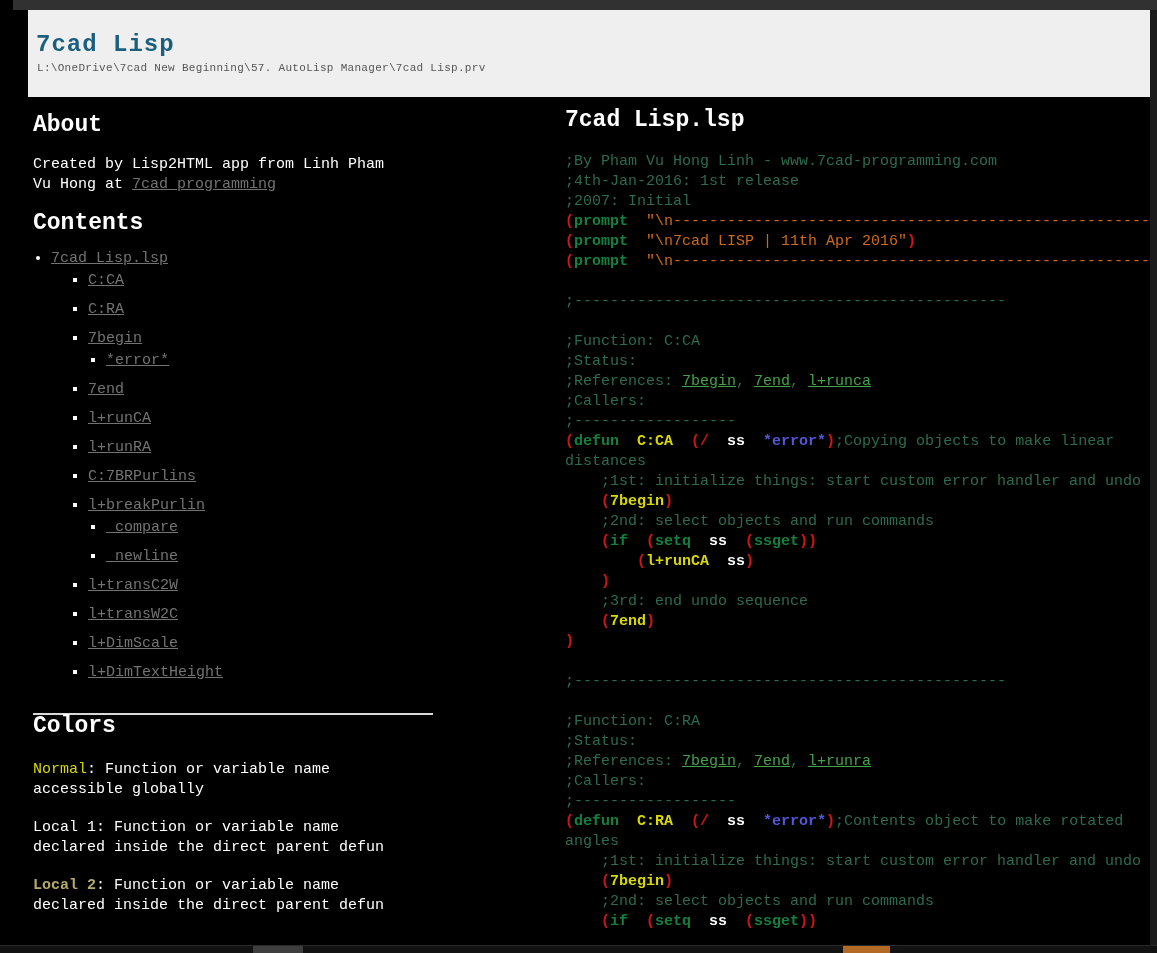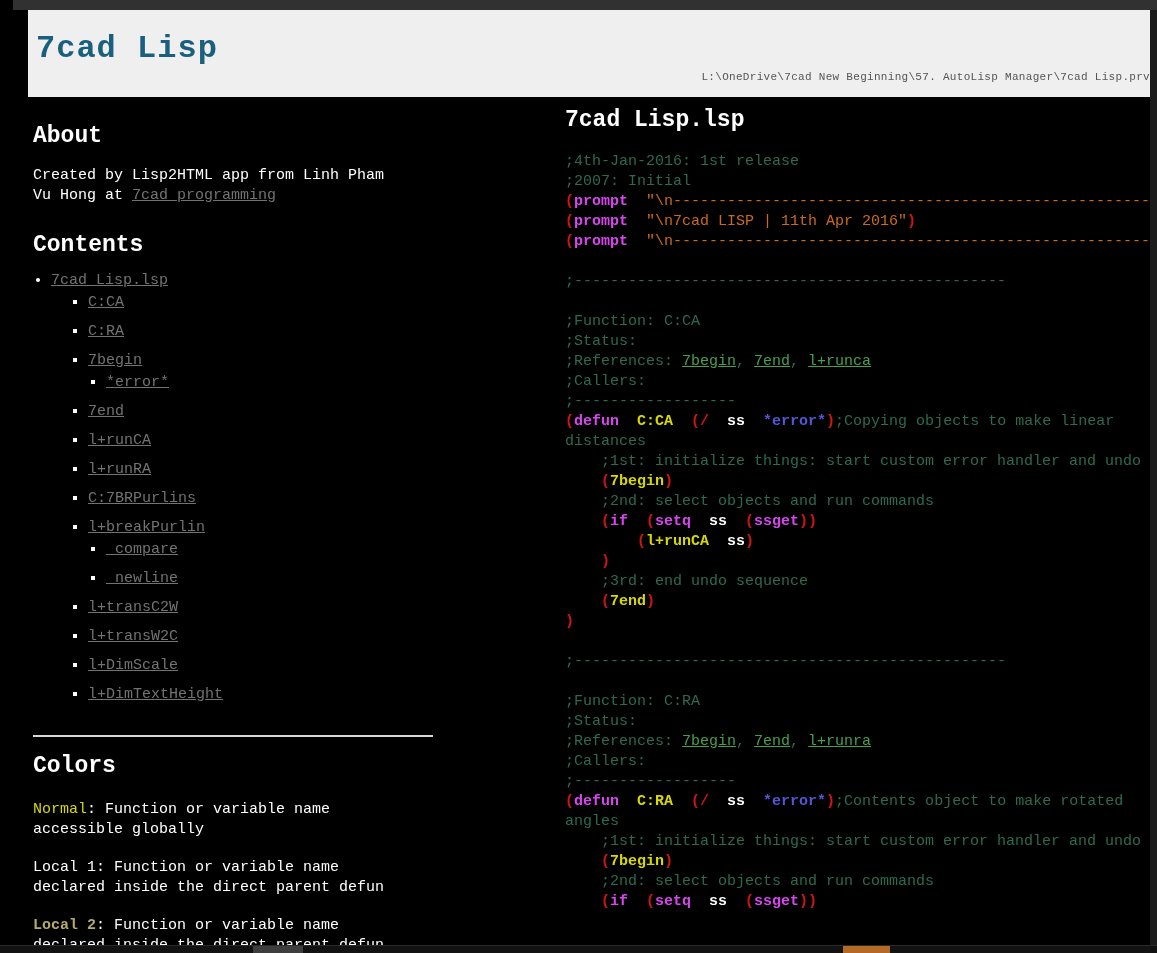--- a/index.html
+++ b/index.html
@@ -15,46 +15,46 @@
   
   .top-bar { position:absolute; left:13px; right:0; top:0; height:10px; background:#313131; }
   .right-strip { position:absolute; right:0; top:10px; width:7px; bottom:8px; background:#1c1c1c; }
   .bottom-bar { position:absolute; left:0; right:0; bottom:0; height:8px; background:#121212; border-top:1px solid #2a2a2a; }
   .thumb { position:absolute; top:0; bottom:0; }
   .thumb.gray { left:253px; width:50px; background:#3e3e3e; }
   .thumb.orange { left:843px; width:47px; background:#b26a24; }
 
   
   .header { position:absolute; left:28px; top:10px; right:7px; height:87px; background:#efefef; padding:13px 0 0 8px; }
-  .header h1 { margin:8px 0 0 0; font-size:32px; line-height:1.15; font-weight:bold; color:#1a5f7e; letter-spacing:1px; }
-  .header .path { margin:3px 0 0 1px; font-size:11px; color:#555; letter-spacing:0.3px;text-align:right; }
+  .header h1 { margin:8px 0 0 0; font-size:24px; line-height:1.15; font-weight:bold; color:#1a5f7e; letter-spacing:1px; }
+  .header .path { margin:3px 0 0 1px; font-size:11px; color:#555; letter-spacing:0.3px; }
 
   
   .sidebar { position:absolute; left:33px; top:97px; width:505px; bottom:8px; overflow:hidden; }
   h2 { font-size:23px; line-height:1; font-weight:bold; color:#fff; margin:0; }
-  .sidebar h2.mt { margin-top:28px; }
+  .sidebar h2.mt { margin-top:17px; }
   .txt { font-size:15px; line-height:20px; }
   .about { margin:18px 0 0 0; }
   a.glink, .lk { color:#737373; text-decoration:underline; cursor:pointer; }
   ul.lvl1 { margin:14px 0 0 0; padding-left:18px; list-style-type:disc; font-size:15px; }
   ul.lvl1 ul { margin:2px 0 0 0; padding-left:37px; list-style-type:square; }
   ul.lvl1 ul ul { padding-left:18px; list-style-type:square; }
   li { line-height:20px; margin-bottom:9px; color:#fff; }
   hr.divider { margin:30px 0 0 0; width:400px; border:none; border-top:2px solid #d8d8d8; }
-  .sidebar h2.colors-h { margin-top:18px; }
+  .sidebar h2.colors-h { }
   .legend-entry { margin:18px 0 0 0; font-size:15px; line-height:20px; }
   .legend-entry:first-child { margin-top:22px; }
 
   
   .code-pane { position:absolute; left:565px; top:97px; width:585px; bottom:8px; overflow:hidden; }
   .code-pane h2 { margin-top:12px; }
   .code { margin-top:20px; font-size:15px; }
   .code .line { height:20px; line-height:20px; white-space:pre; }
   .cm { color:#2d6b4e; }
-  .kw { color:#d946ef; font-weight:bold;margin-top:33px; }
+  .kw { color:#15803d; font-weight:bold;margin-top:33px; }
   .fn { color:#d9d900; font-weight:bold; }
   .p  { color:#d01515; font-weight:bold; }
   .v  { color:#ffffff; font-weight:bold; }
   .s  { color:#cd6a1a; }
   .er { color:#5456d8; font-weight:bold; }
   a.lk2 { color:#46a14b; text-decoration:underline; cursor:pointer; }
 </style>
 </head>
 <body>
 
@@ -101,20 +101,21 @@
       <p class="legend-entry"><span style="color: rgb(255, 255, 255);">Local 1</span>: Function or variable name
 <br>declared inside the direct parent defun</p>
       <p class="legend-entry"><span style="color: rgb(179, 170, 110); font-weight: bold;">Local 2</span>: Function or variable name
 <br>declared inside the direct parent defun</p>
     </div>
 </div>
 
 <div class="code-pane">
   <h2>7cad Lisp.lsp</h2>
   <div class="code" id="code-block">
+      <div class="line"><span class="cm">;By Pham Vu Hong Linh - www.7cad-programming.com</span></div>
       <div class="line"><span class="cm">;4th-Jan-2016: 1st release</span></div>
       <div class="line"><span class="cm">;2007: Initial</span></div>
       <div class="line"><span class="p">(</span><span class="kw">prompt</span><span class="s">  "\n--------------------------------------------------------------------------------</span></div>
       <div class="line"><span class="p">(</span><span class="kw">prompt</span><span class="s">  "\n7cad LISP | 11th Apr 2016"</span><span class="p">)</span></div>
       <div class="line"><span class="p">(</span><span class="kw">prompt</span><span class="s">  "\n--------------------------------------------------------------------------------</span></div>
       <div class="line">&nbsp;</div>
       <div class="line"><span class="cm">;------------------------------------------------</span></div>
       <div class="line">&nbsp;</div>
       <div class="line"><span class="cm">;Function: C:CA</span></div>
       <div class="line"><span class="cm">;Status:</span></div>

